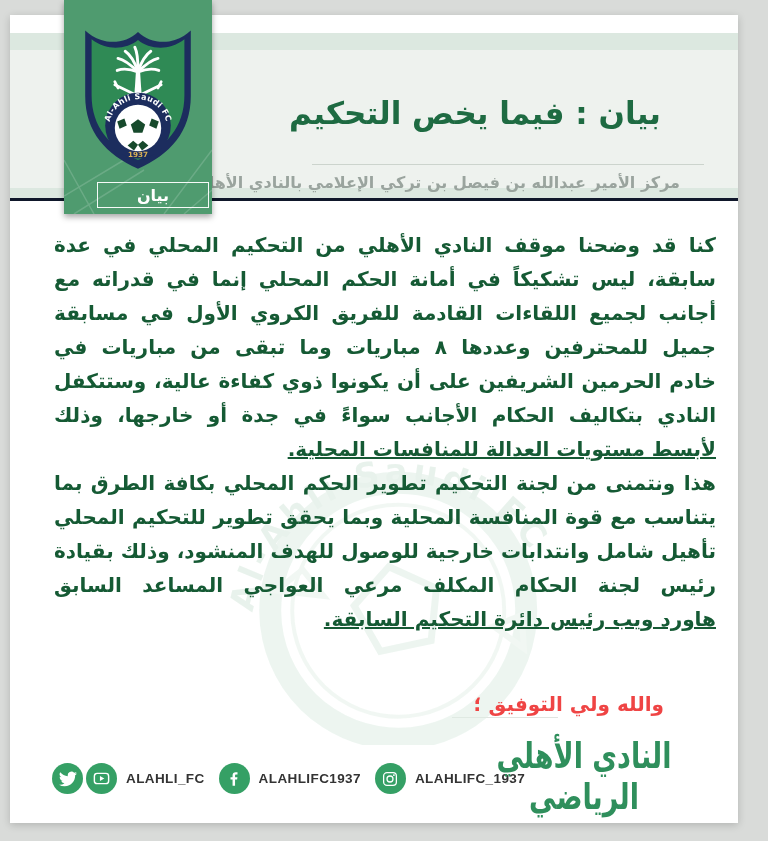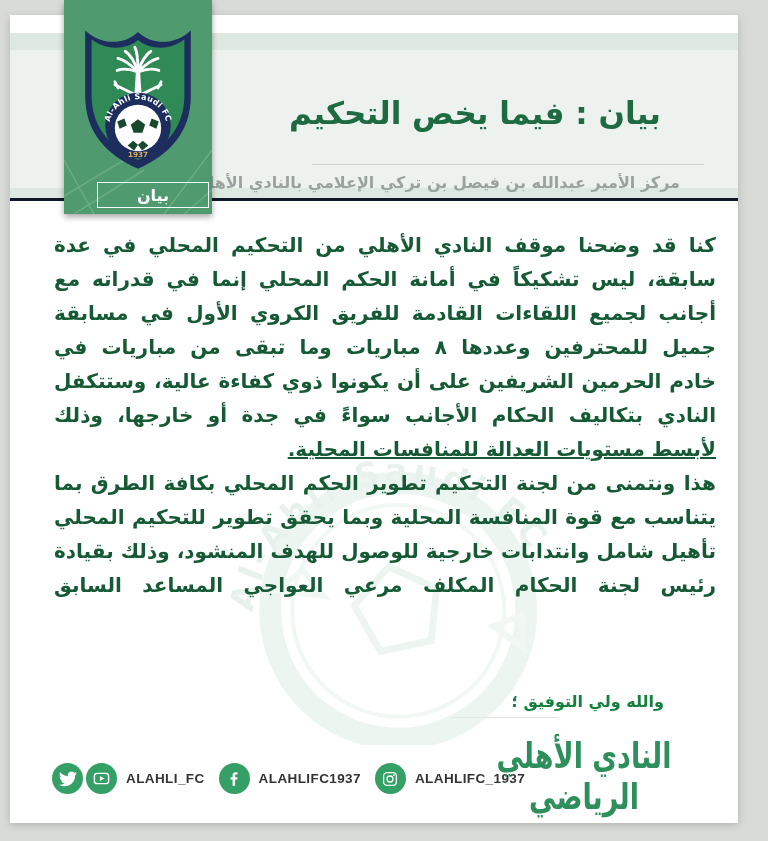--- a/index.html
+++ b/index.html
@@ -35,21 +35,21 @@
   
   .watermark { position:absolute; left:175px; top:400px; opacity:.55; z-index:1; pointer-events:none; }
 
   
   .body-lines { position:absolute; left:44px; top:213px; width:662px; z-index:2; direction:rtl; }
   .line { height:34px; line-height:34px; font-size:20px; font-weight:bold; color:#155a34;
           text-align:justify; text-align-last:justify; overflow:hidden; }
   .line.para-end { text-align-last:right;text-decoration:underline; }
 
   .closing { position:absolute; right:74px; top:677px; direction:rtl; z-index:2;
-             color:#15803d; font-size:16px; font-weight:bold; }
+             color:#ef4444; font-size:20px; font-weight:bold; }
   .closing-rule { position:absolute; left:442px; top:702px; width:106px; height:1px; background:#e0e4e0; }
 
   
   .social-row { position:absolute; left:42px; top:748px; display:flex; align-items:center; z-index:2; }
   .icon-circle { width:31px; height:31px; border-radius:50%; background:#35a065;
                  display:flex; align-items:center; justify-content:center; flex:0 0 auto; }
   .icon-circle + .icon-circle { margin-left:3px; }
   .handle { font-family:"Liberation Sans", sans-serif; font-size:13.5px; font-weight:bold;
             color:#333333; letter-spacing:.4px; margin:0 14px 0 9px; }
   .handle:last-child { margin-right:0; }
@@ -91,20 +91,21 @@
       <div class="line">سابقة، ليس تشكيكاً في أمانة الحكم المحلي إنما في قدراته مع كامل الإحترام</div>
       <div class="line">أجانب لجميع اللقاءات القادمة للفريق الكروي الأول في مسابقة دوري</div>
       <div class="line">جميل للمحترفين وعددها ٨ مباريات وما تبقى من مباريات في بطولة كأس</div>
       <div class="line">خادم الحرمين الشريفين على أن يكونوا ذوي كفاءة عالية، وستتكفل إدارة</div>
       <div class="line">النادي بتكاليف الحكام الأجانب سواءً في جدة أو خارجها، وذلك تحقيقاً</div>
       <div class="line para-end">لأبسط مستويات العدالة للمنافسات المحلية.</div>
       <div class="line">هذا ونتمنى من لجنة التحكيم تطوير الحكم المحلي بكافة الطرق بما</div>
       <div class="line">يتناسب مع قوة المنافسة المحلية وبما يحقق تطوير للتحكيم المحلي وفق</div>
       <div class="line">تأهيل شامل وانتدابات خارجية للوصول للهدف المنشود، وذلك بقيادة</div>
       <div class="line">رئيس لجنة الحكام المكلف مرعي العواجي المساعد السابق للإنجليزي</div>
+      <div class="line para-end">هاورد ويب رئيس دائرة التحكيم السابقة.</div>
     </div>
 
     <div class="closing">والله ولي التوفيق ؛</div>
     <div class="closing-rule"></div>
 
     <div class="social-row">
       <span class="icon-circle">
         <svg width="18" height="18" viewBox="0 0 24 24">
             <path fill="#fff" d="M23.95 4.57a10 10 0 01-2.82.77 4.96 4.96 0 002.16-2.72c-.95.56-2 .96-3.12 1.19a4.92 4.92 0 00-8.39 4.48A13.94 13.94 0 011.64 3.16a4.92 4.92 0 001.52 6.57 4.9 4.9 0 01-2.23-.61v.06a4.92 4.92 0 003.95 4.83 4.99 4.99 0 01-2.21.08 4.94 4.94 0 004.6 3.42A9.87 9.87 0 010 19.54a13.94 13.94 0 007.55 2.21c9.05 0 14-7.5 14-13.99 0-.21 0-.42-.02-.63a10 10 0 002.42-2.56z"></path>
           </svg>

